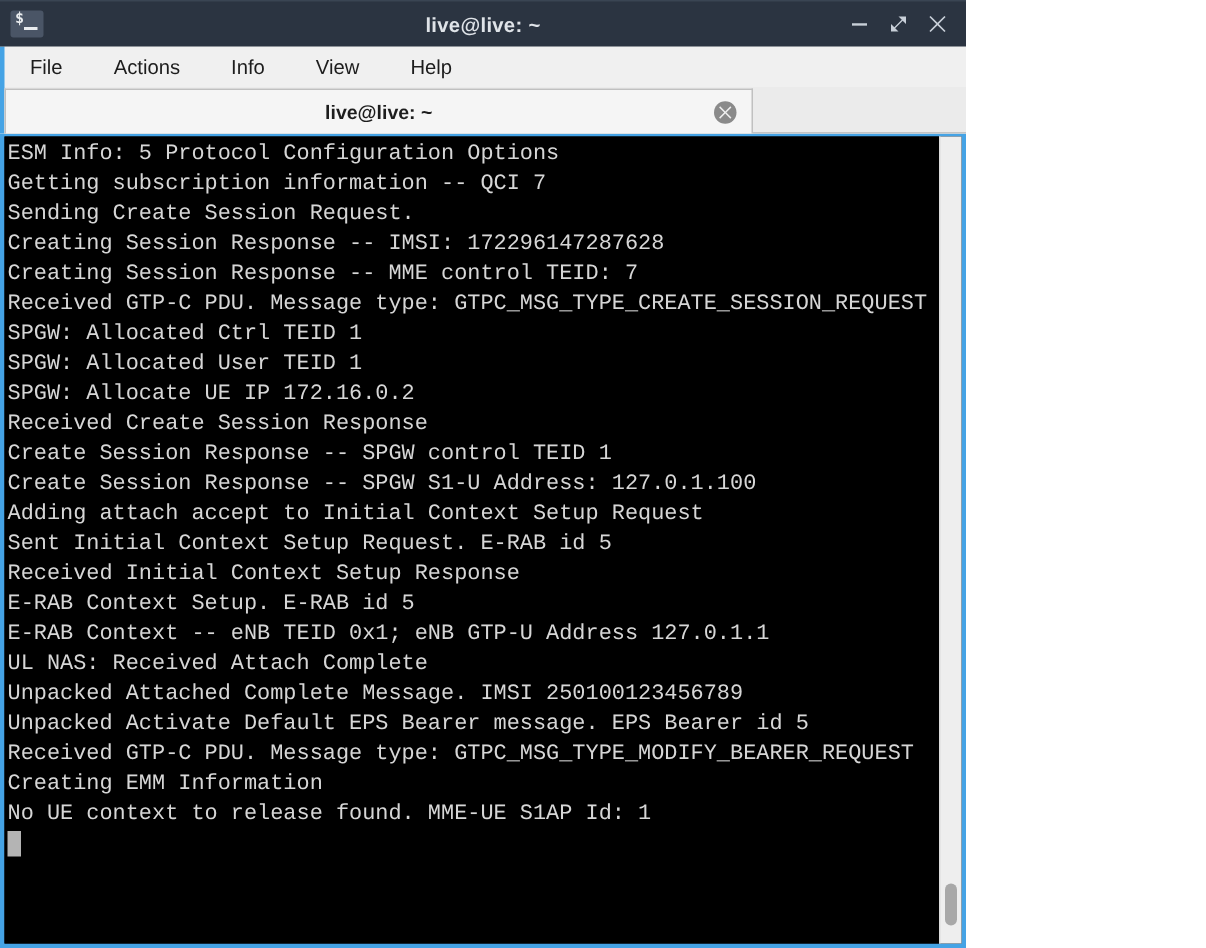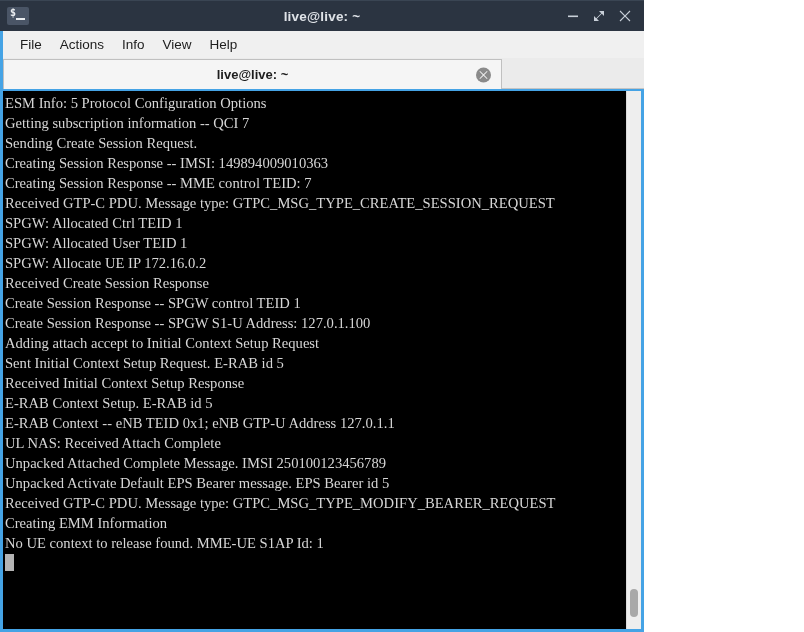--- a/index.html
+++ b/index.html
@@ -94,20 +94,21 @@
 
   
   .menubar {
     height: 27px;
     background: #f0f0f0;
     display: flex;
     align-items: center;
     padding-left: 8px;
     flex: 0 0 auto;
     border-left: 3px solid #45a3e5;
+    gap: 16px;
   }
   .menu-item {
     font-size: 13.5px;
     color: #1d1d1d;
     padding: 3px 9px;
     white-space: nowrap;
   }
 
   
   .tabbar {
@@ -176,21 +177,21 @@
   }
   .term-screen {
     flex: 1 1 auto;
     background: #000000;
     padding: 2px 0 0 2px;
     box-sizing: border-box;
     overflow: hidden;
     min-width: 0;
   }
   .term-line {
-    font-family: Liberation Serif, serif;
+    font-family: Liberation Mono, monospace;
     font-size: 14.6px;
     line-height: 20px;
     color: #d6d6d6;
     white-space: pre;
     letter-spacing: 0px;
   }
   .cursor {
     width: 9px;
     height: 17px;
     background: #b4b4b4;
@@ -260,21 +261,21 @@
       </span>
     </div>
   </div>
 
   <div class="term-frame">
     <div class="term-inner">
       <div class="term-screen" id="term-screen">
           <div class="term-line">ESM Info: 5 Protocol Configuration Options</div>
           <div class="term-line">Getting subscription information -- QCI 7</div>
           <div class="term-line">Sending Create Session Request.</div>
-          <div class="term-line">Creating Session Response -- IMSI: 149894009010363</div>
+          <div class="term-line">Creating Session Response -- IMSI: 172296147287628</div>
           <div class="term-line">Creating Session Response -- MME control TEID: 7</div>
           <div class="term-line">Received GTP-C PDU. Message type: GTPC_MSG_TYPE_CREATE_SESSION_REQUEST</div>
           <div class="term-line">SPGW: Allocated Ctrl TEID 1</div>
           <div class="term-line">SPGW: Allocated User TEID 1</div>
           <div class="term-line">SPGW: Allocate UE IP 172.16.0.2</div>
           <div class="term-line">Received Create Session Response</div>
           <div class="term-line">Create Session Response -- SPGW control TEID 1</div>
           <div class="term-line">Create Session Response -- SPGW S1-U Address: 127.0.1.100</div>
           <div class="term-line">Adding attach accept to Initial Context Setup Request</div>
           <div class="term-line">Sent Initial Context Setup Request. E-RAB id 5</div>

